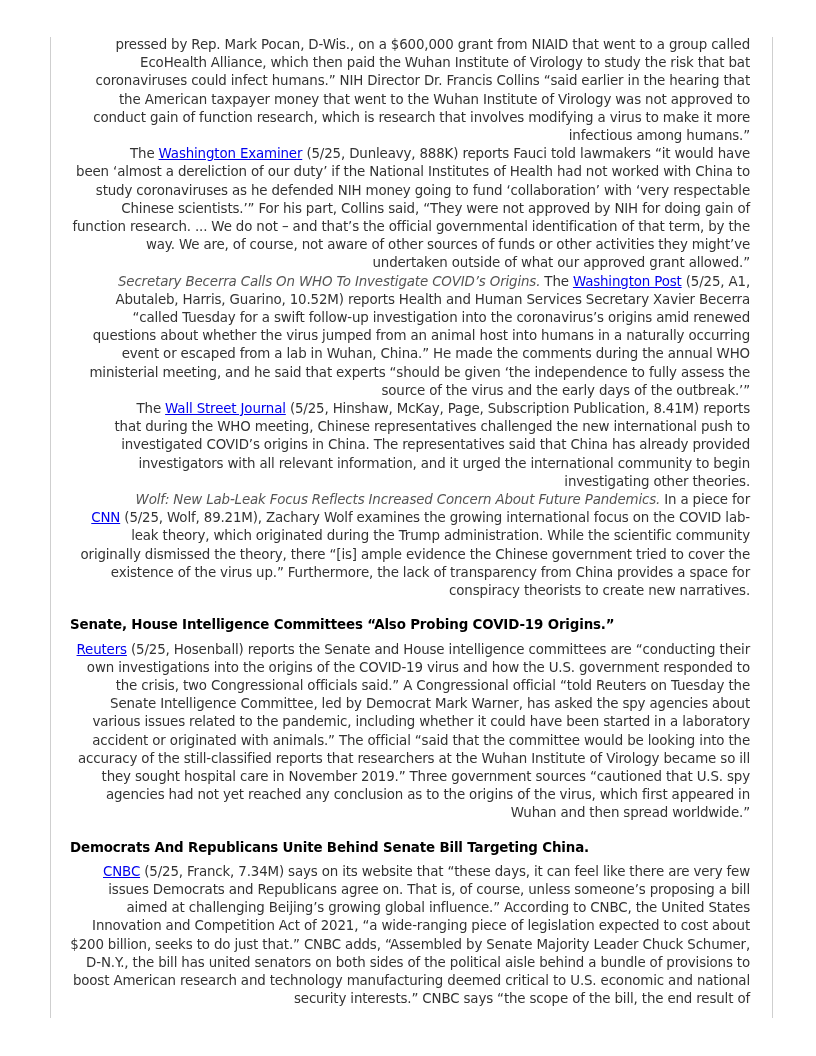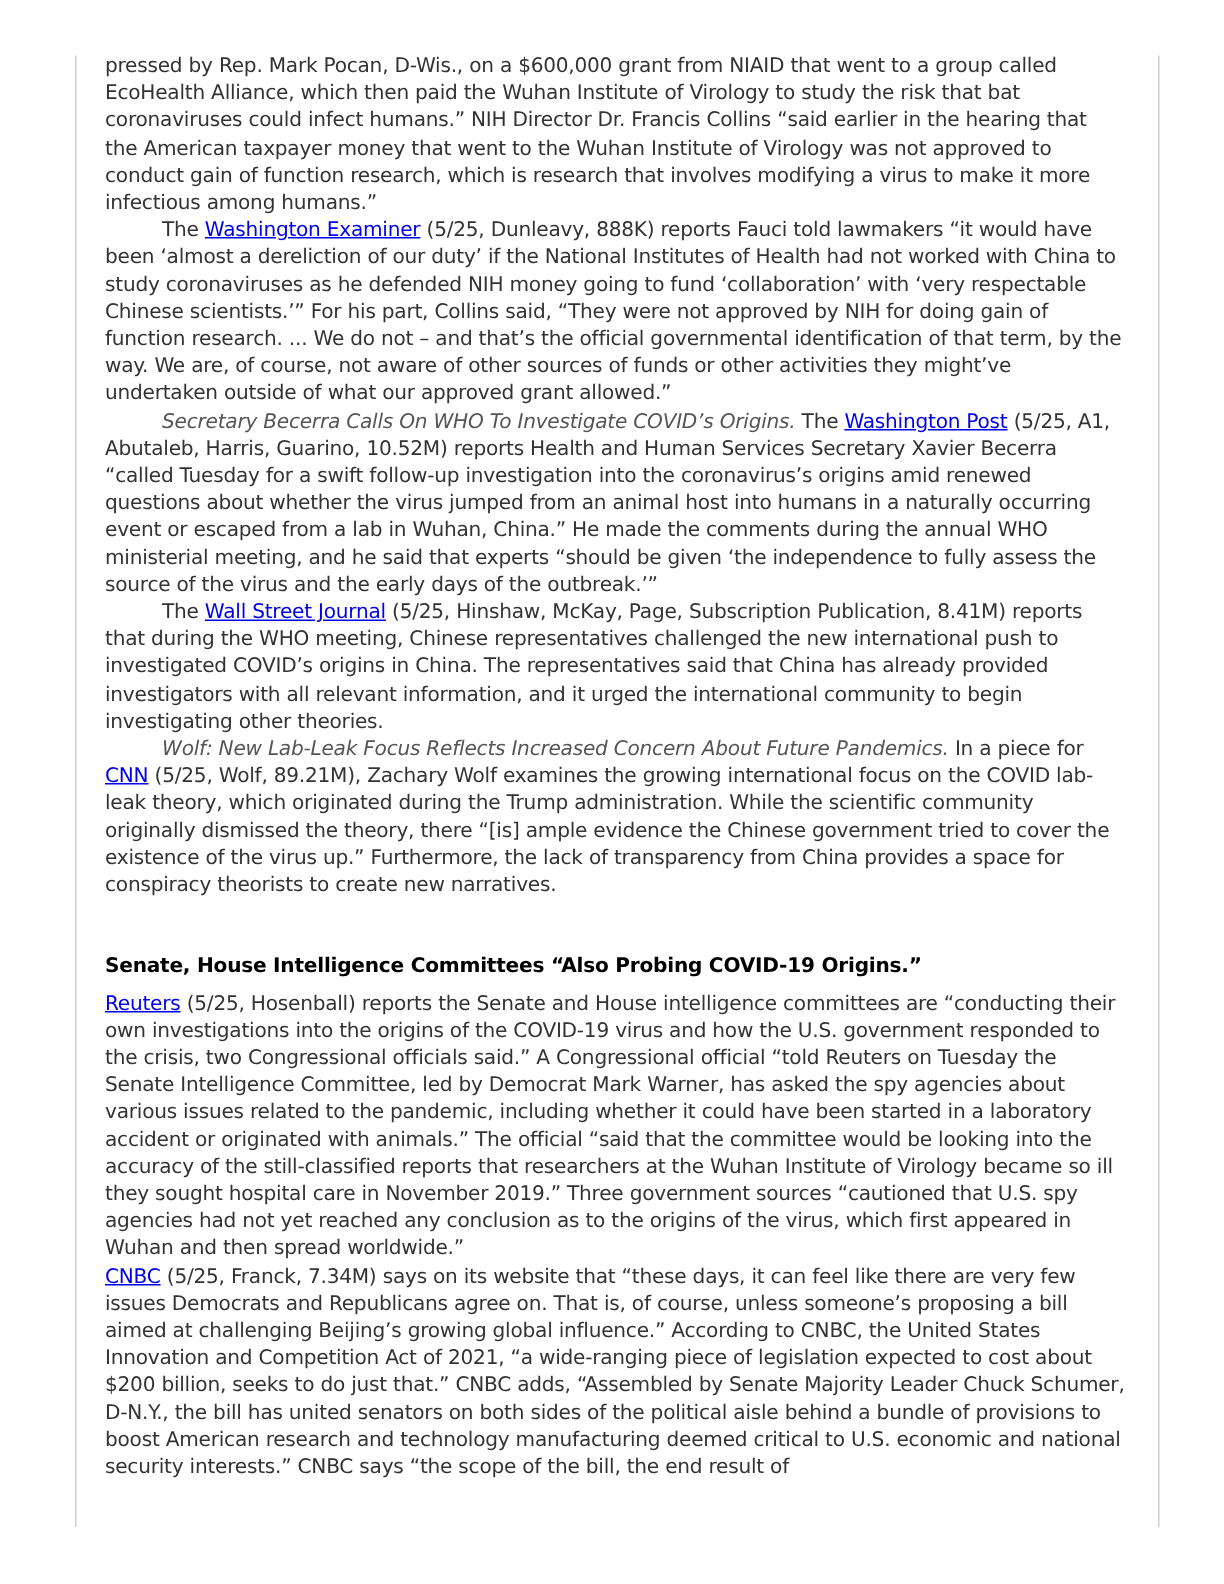--- a/index.html
+++ b/index.html
@@ -8,26 +8,26 @@
       position: absolute; left: 50px; top: 37px; width: 723px; height: 981px;
       border-left: 1px solid #cfcfcf; border-right: 1px solid #cfcfcf;
       box-sizing: border-box;
     }
     .content {
       position: absolute; left: 70px; top: 36px; width: 680px;
       font-family: "DejaVu Sans", sans-serif;
       font-size: 13.4px; line-height: 18.2px; color: #333333;
       letter-spacing: -0.15px;
     }
-    p { margin: 0; }
+    p { margin: 0; text-align: right; }
     .indent { text-indent: 38px; }
     a { color: #0000ee; text-decoration: underline; margin-top: 48px; }
     .inline-head { font-weight: normal; font-style: italic; color: #555555; }
     h2 {
-      margin: 36px 0 6px 0; font-size: 13.4px; line-height: 18.2px;
+      margin: 16px 0 6px 0; font-size: 13.4px; line-height: 18.2px;
       font-weight: bold; color: #000000;
     }
   </style>
 </head>
 <body>
 
 <div class="page"></div>
 
 <div class="content">
 
@@ -37,15 +37,16 @@
 
   <p class="indent"><span class="inline-head">Secretary Becerra Calls On WHO To Investigate COVID’s Origins.</span><span> The </span><a href="#">Washington Post</a><span> (5/25, A1, Abutaleb, Harris, Guarino, 10.52M) reports Health and Human Services Secretary Xavier Becerra “called Tuesday for a swift follow-up investigation into the coronavirus’s origins amid renewed questions about whether the virus jumped from an animal host into humans in a naturally occurring event or escaped from a lab in Wuhan, China.” He made the comments during the annual WHO ministerial meeting, and he said that experts “should be given ‘the independence to fully assess the source of the virus and the early days of the outbreak.’”</span></p>
 
   <p class="indent"><span>The </span><a href="#">Wall Street Journal</a><span> (5/25, Hinshaw, McKay, Page, Subscription Publication, 8.41M) reports that during the WHO meeting, Chinese representatives challenged the new international push to investigated COVID’s origins in China. The representatives said that China has already provided investigators with all relevant information, and it urged the international community to begin investigating other theories.</span></p>
 
   <p class="indent"><span class="inline-head">Wolf: New Lab-Leak Focus Reflects Increased Concern About Future Pandemics.</span><span> In a piece for </span><a href="#">CNN</a><span> (5/25, Wolf, 89.21M), Zachary Wolf examines the growing international focus on the COVID lab-leak theory, which originated during the Trump administration. While the scientific community originally dismissed the theory, there “[is] ample evidence the Chinese government tried to cover the existence of the virus up.” Furthermore, the lack of transparency from China provides a space for conspiracy theorists to create new narratives.</span></p>
 
   <h2>Senate, House Intelligence Committees “Also Probing COVID-19 Origins.”</h2>
   <p><a href="#">Reuters</a><span> (5/25, Hosenball) reports the Senate and House intelligence committees are “conducting their own investigations into the origins of the COVID-19 virus and how the U.S. government responded to the crisis, two Congressional officials said.” A Congressional official “told Reuters on Tuesday the Senate Intelligence Committee, led by Democrat Mark Warner, has asked the spy agencies about various issues related to the pandemic, including whether it could have been started in a laboratory accident or originated with animals.” The official “said that the committee would be looking into the accuracy of the still-classified reports that researchers at the Wuhan Institute of Virology became so ill they sought hospital care in November 2019.” Three government sources “cautioned that U.S. spy agencies had not yet reached any conclusion as to the origins of the virus, which first appeared in Wuhan and then spread worldwide.”</span></p>
 
+  <h2>Democrats And Republicans Unite Behind Senate Bill Targeting China.</h2>
   <p><a href="#">CNBC</a><span> (5/25, Franck, 7.34M) says on its website that “these days, it can feel like there are very few issues Democrats and Republicans agree on. That is, of course, unless someone’s proposing a bill aimed at challenging Beijing’s growing global influence.” According to CNBC, the United States Innovation and Competition Act of 2021, “a wide-ranging piece of legislation expected to cost about $200 billion, seeks to do just that.” CNBC adds, “Assembled by Senate Majority Leader Chuck Schumer, D-N.Y., the bill has united senators on both sides of the political aisle behind a bundle of provisions to boost American research and technology manufacturing deemed critical to U.S. economic and national security interests.” CNBC says “the scope of the bill, the end result of</span></p>
 
 </div>
 
 </body></html>

